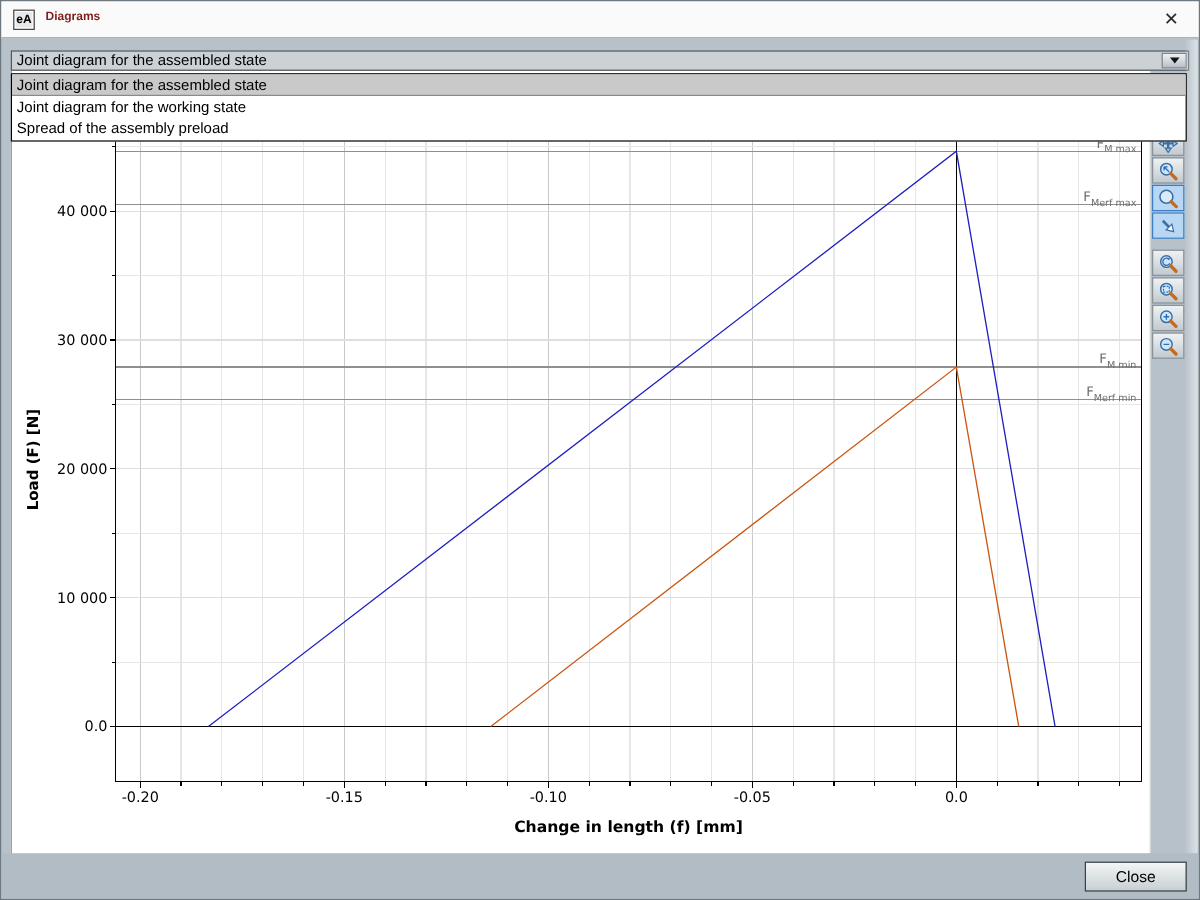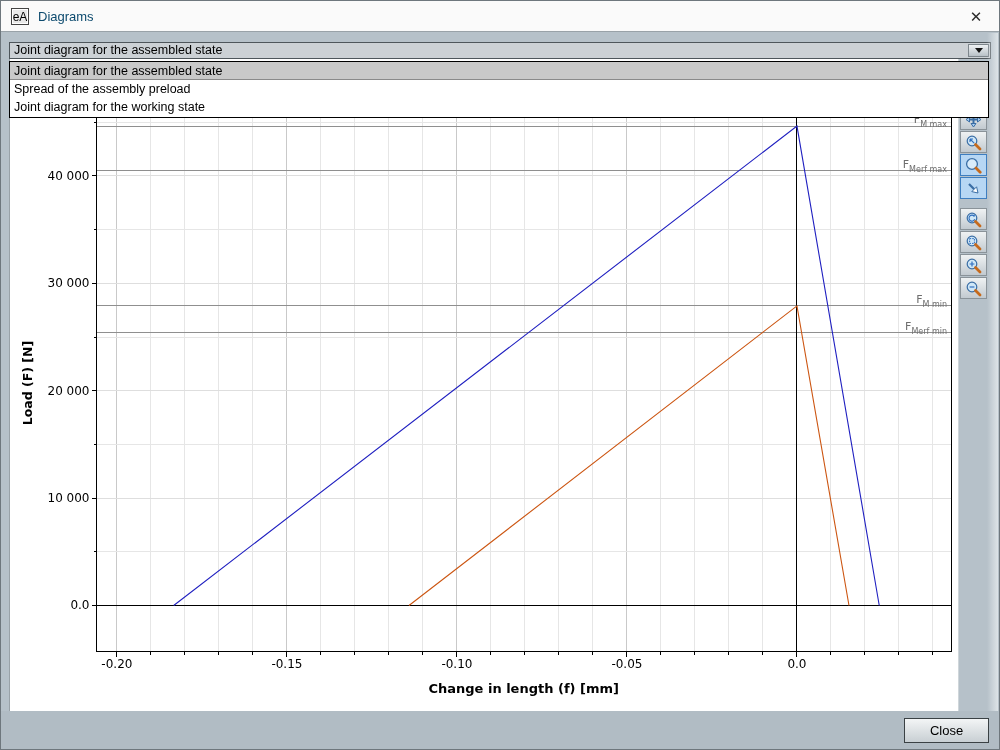--- a/index.html
+++ b/index.html
@@ -3,22 +3,22 @@
 <meta charset="utf-8">
 <style>
   html,body{margin:0;padding:0;background:#9aa5ad;}
   *{box-sizing:border-box;}
   .window{position:relative;width:1000px;height:750px;background:#b6c1c9;border:1px solid #6e777d;
           font-family:"Liberation Sans",sans-serif;overflow:hidden;}
   
   .titlebar{position:absolute;top:0;left:0;right:0;height:31px;background:#fafafa;border-bottom:1px solid #99a2a8;}
   .app-icon{position:absolute;left:10px;top:7px;width:18px;height:17px;background:#e8e8e8;border:1px solid #444;
             box-shadow:inset 0 0 0 1px #fff;display:flex;align-items:center;justify-content:center;
-            font-size:12px;color:#000;font-weight:normal;}
-  .title-text{position:absolute;left:37px;top:8px;font-size:13px;color:#0c4a6e;}
+            font-size:10px;color:#000;font-weight:bold;}
+  .title-text{position:absolute;left:37px;top:8px;font-size:10px;color:#7f1d1d;font-weight:bold;}
   .close-x{position:absolute;right:11px;top:5px;width:24px;height:22px;text-align:center;line-height:22px;
            font-size:15px;color:#2b2b2b;cursor:default;}
   
   .combo{position:absolute;left:8px;top:41px;width:982px;height:17px;background:#ccd1d5;
          border:1px solid #4e565b;font-size:12.5px;line-height:15px;padding-left:4px;color:#000;}
   .combo-arrow{position:absolute;right:1px;top:1px;width:21px;height:13px;
                background:linear-gradient(#eef1f3,#b8c1c7);border:1px solid #7d868c;
                display:flex;align-items:center;justify-content:center;}
   .tri-down{width:0;height:0;border-left:4px solid transparent;border-right:4px solid transparent;
             border-top:5px solid #141414;}
@@ -241,21 +241,21 @@
 
   <div class="combo">
     <span>Joint diagram for the assembled state</span>
     <div class="combo-arrow">
       <span class="tri-down"></span>
     </div>
   </div>
 
   <div class="dropdown-list">
     <div class="dropdown-item selected">Joint diagram for the assembled state</div>
+    <div class="dropdown-item">Joint diagram for the working state</div>
     <div class="dropdown-item">Spread of the assembly preload</div>
-    <div class="dropdown-item">Joint diagram for the working state</div>
   </div>
 
   <div class="footer">
     <button class="close-button">Close</button>
   </div>
 
 </div>
 
 </body></html>

